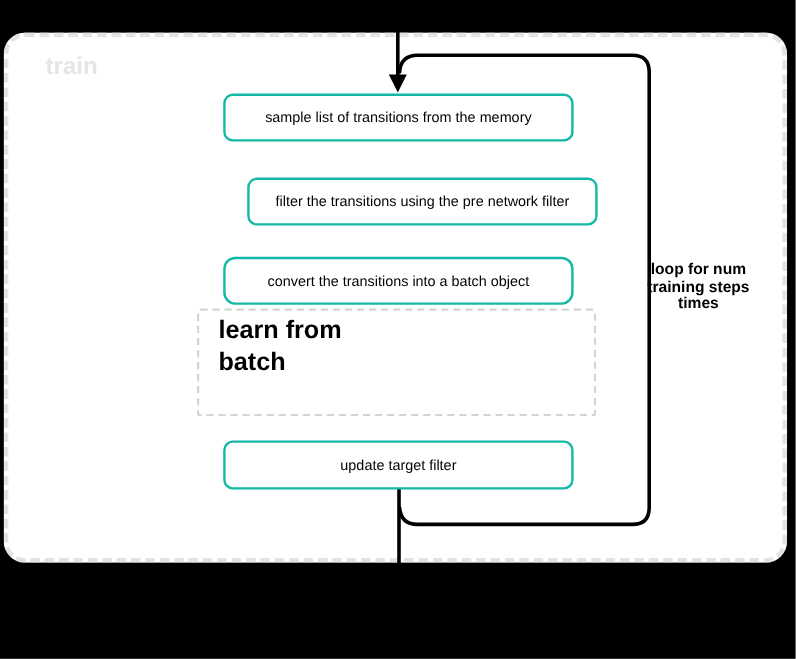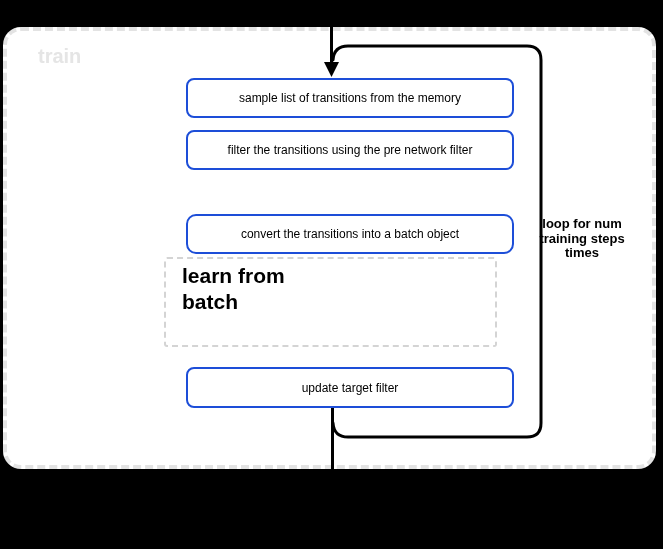--- a/index.html
+++ b/index.html
@@ -37,35 +37,35 @@
   }
   .overlay {
     position: absolute;
     left: 0;
     top: 0;
     z-index: 1;
   }
   .step {
     position: absolute;
     left: 186px;
-    width: 328px;
+    width: 292px;
     height: 40px;
     box-sizing: border-box;
     background: #ffffff;
-    border: 2px solid #1d4ed8;
+    border: 2px solid #14b8a6;
     border-radius: 8px;
     display: flex;
     align-items: center;
     justify-content: center;
     text-align: center;
     font-size: 12px;
     z-index: 2;
   }
   .step-1 { top: 78px; }
-  .step-2 { top: 130px; }
+  .step-2 { top: 148px; margin-left: 20px; }
   .step-3 { top: 214px; border-radius: 10px; }
   .step-final { top: 367px; height: 41px; }
   .subprocess {
     position: absolute;
     left: 164px;
     top: 257px;
     width: 333px;
     height: 90px;
     box-sizing: border-box;
     border: 2px dashed #d4d4d4;

